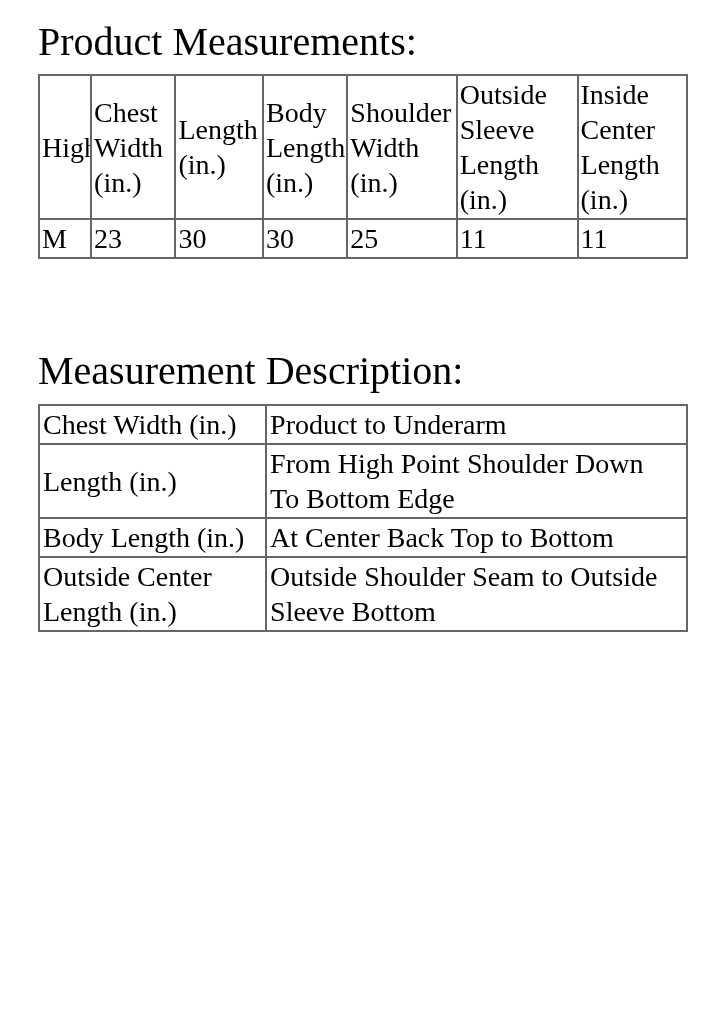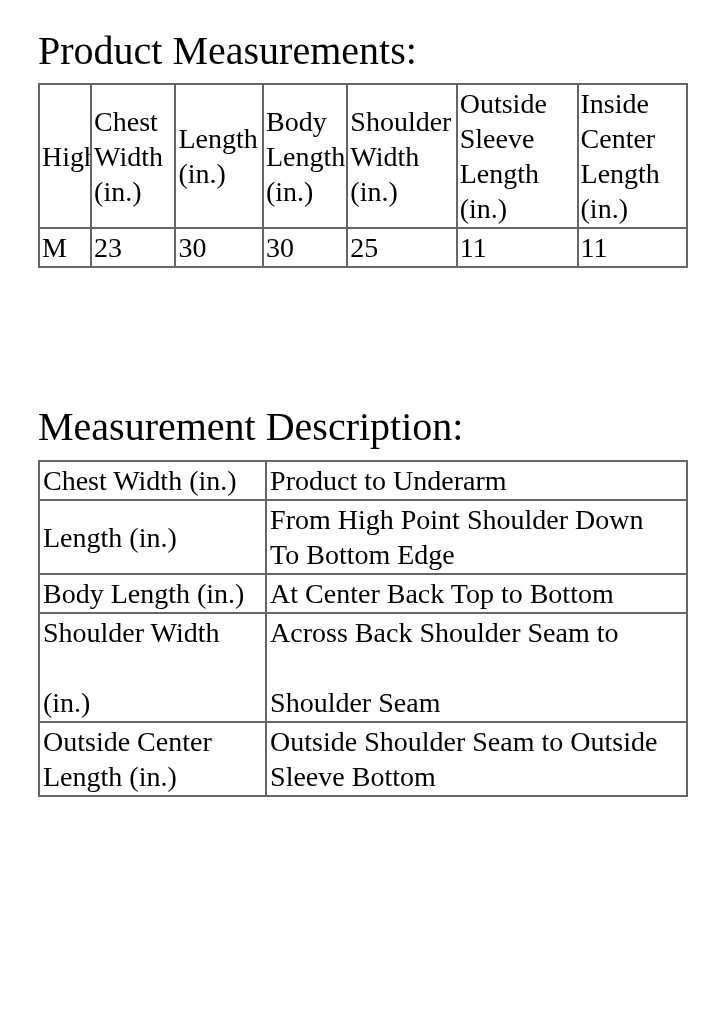--- a/index.html
+++ b/index.html
@@ -19,22 +19,22 @@
     padding-right: 35px;
     box-sizing: border-box;
   }
   .doc-title {
     font-size: 40px;
     font-weight: normal;
     line-height: 46px;
     margin: 0;
     letter-spacing: 0px;
   }
-  #pm-title { padding-top: 28px; }
-  #md-title { padding-top: 120px; margin-top: 16px; }
+  #pm-title { padding-top: 19px; }
+  #md-title { padding-top: 89px; }
 
   table {
     border-collapse: collapse;
     table-layout: fixed;
     width: 650px;
     background: #ffffff;
   }
   #pm-table { margin-top: 9px; }
   #md-table { margin-top: 10px; }
 
@@ -132,28 +132,20 @@
       <tr>
         <td>Length (in.)</td>
         <td>From High Point Shoulder Down
 To Bottom Edge</td>
       </tr>
       <tr>
         <td>Body Length (in.)</td>
         <td>At Center Back Top to Bottom</td>
       </tr>
       <tr>
-        <td>Shoulder Width
-
-(in.)</td>
-        <td>Across Back Shoulder Seam to
-
-Shoulder Seam</td>
-      </tr>
-      <tr>
         <td>Outside Center
 Length (in.)</td>
         <td>Outside Shoulder Seam to Outside
 Sleeve Bottom</td>
       </tr>
     </tbody>
   </table>
 
 </div>
 

